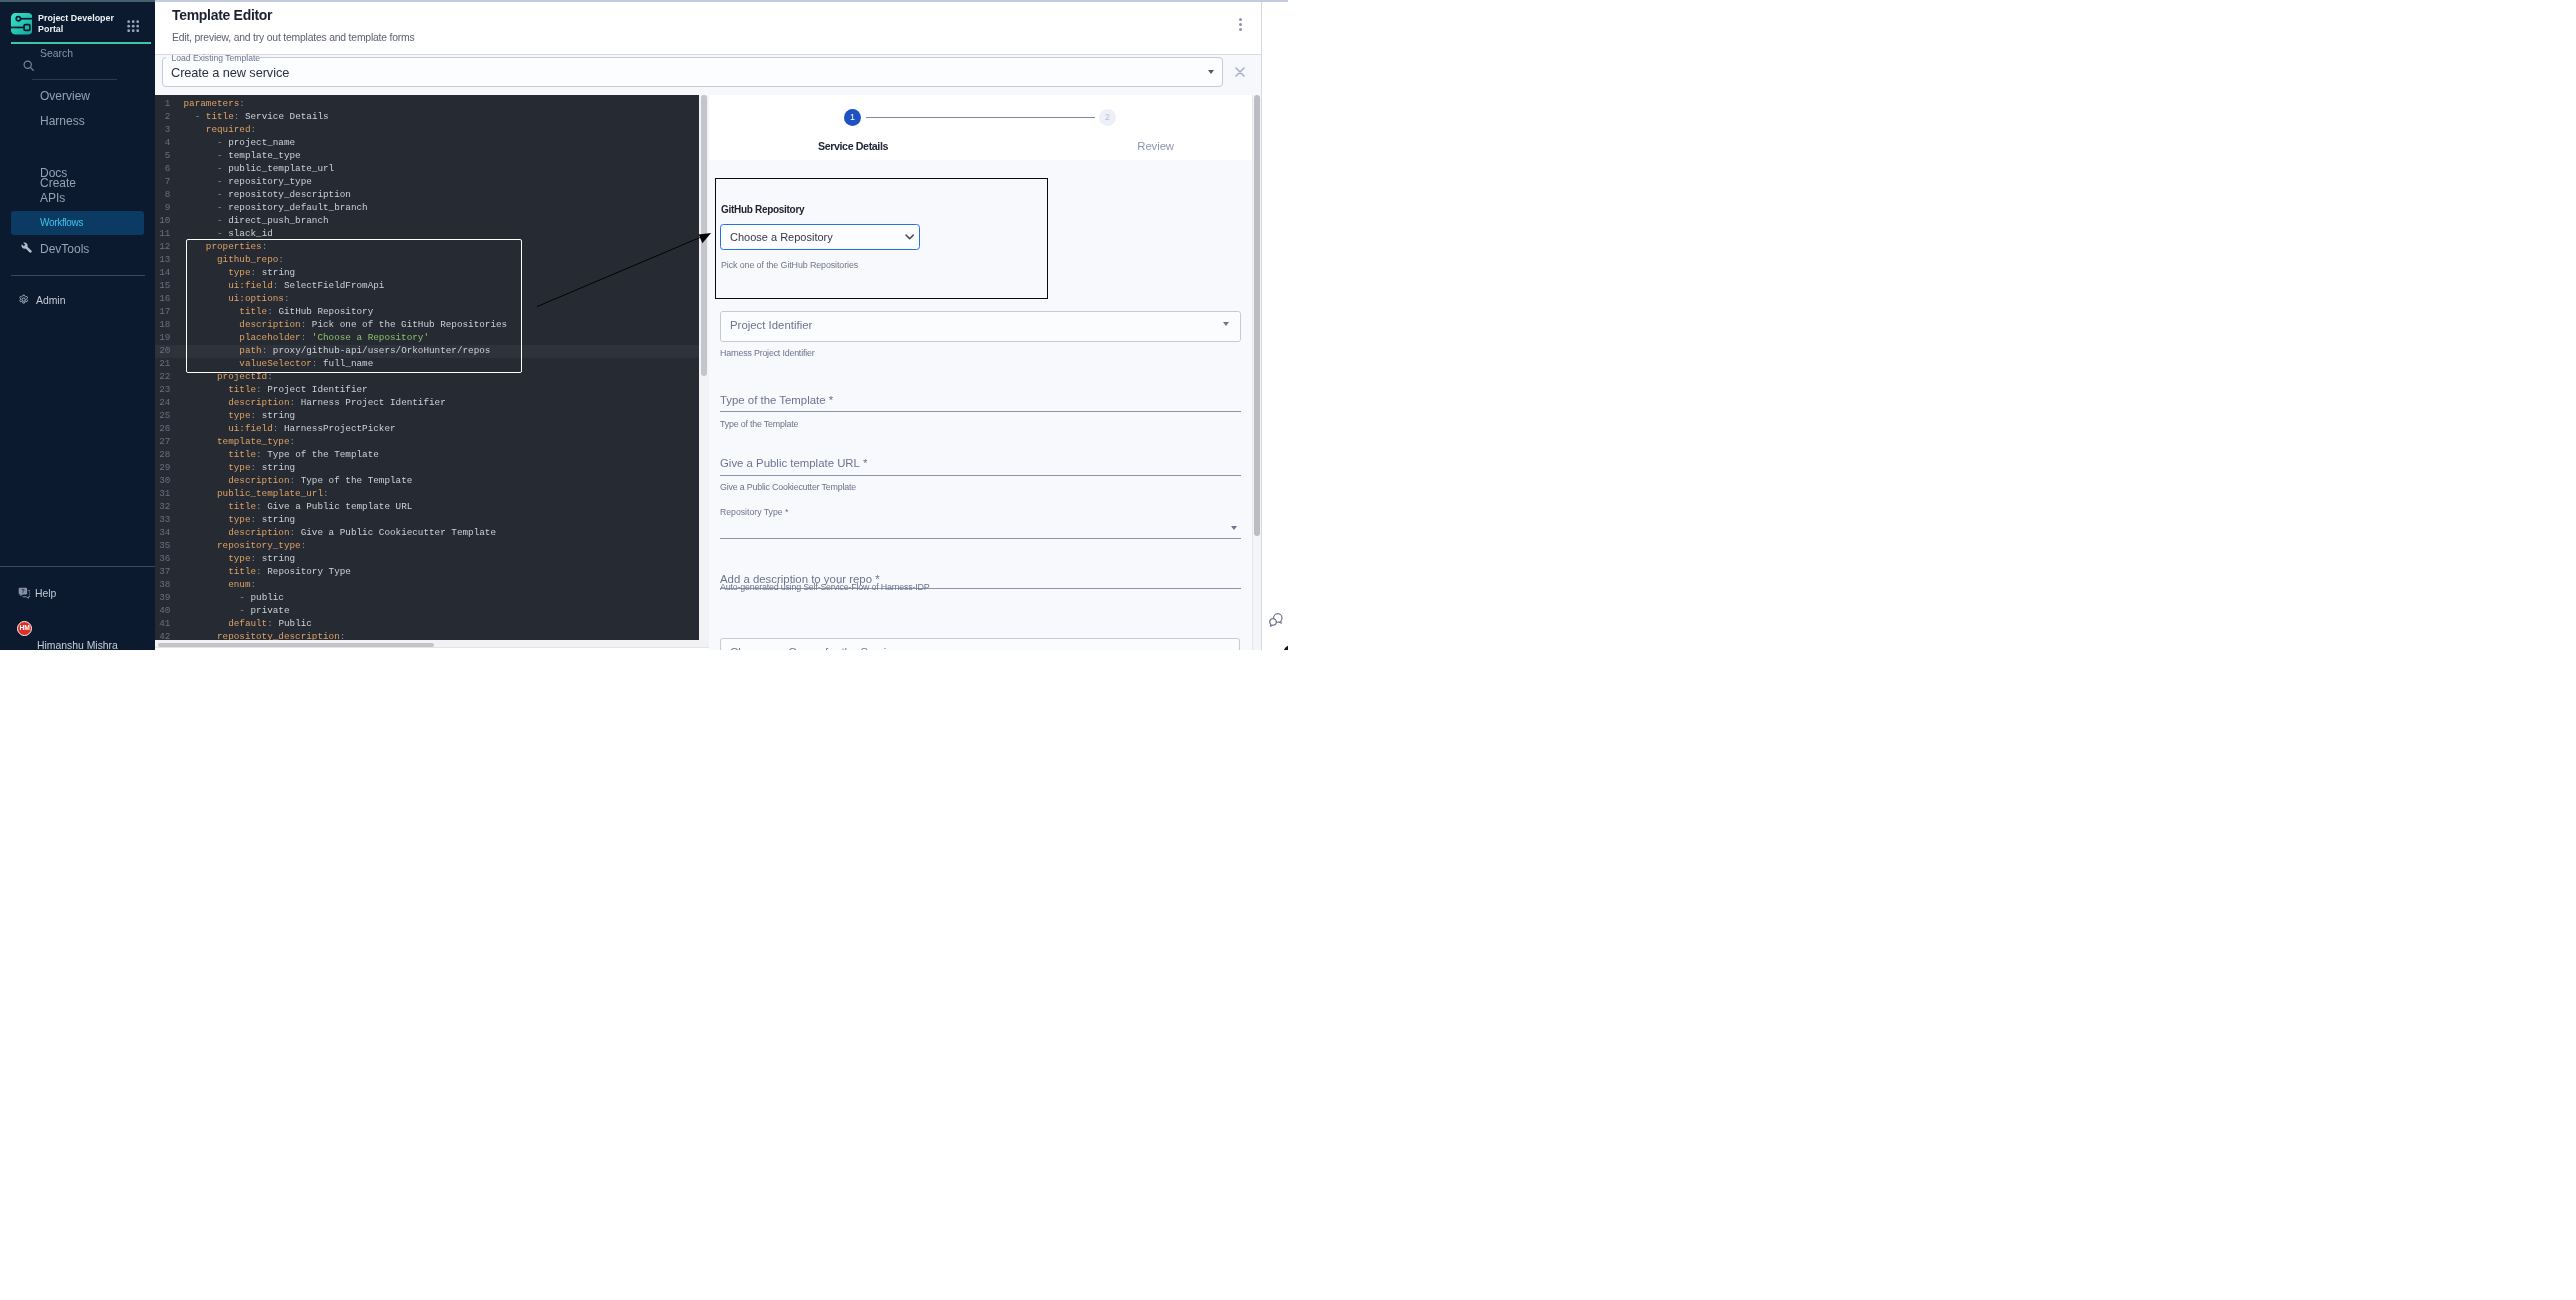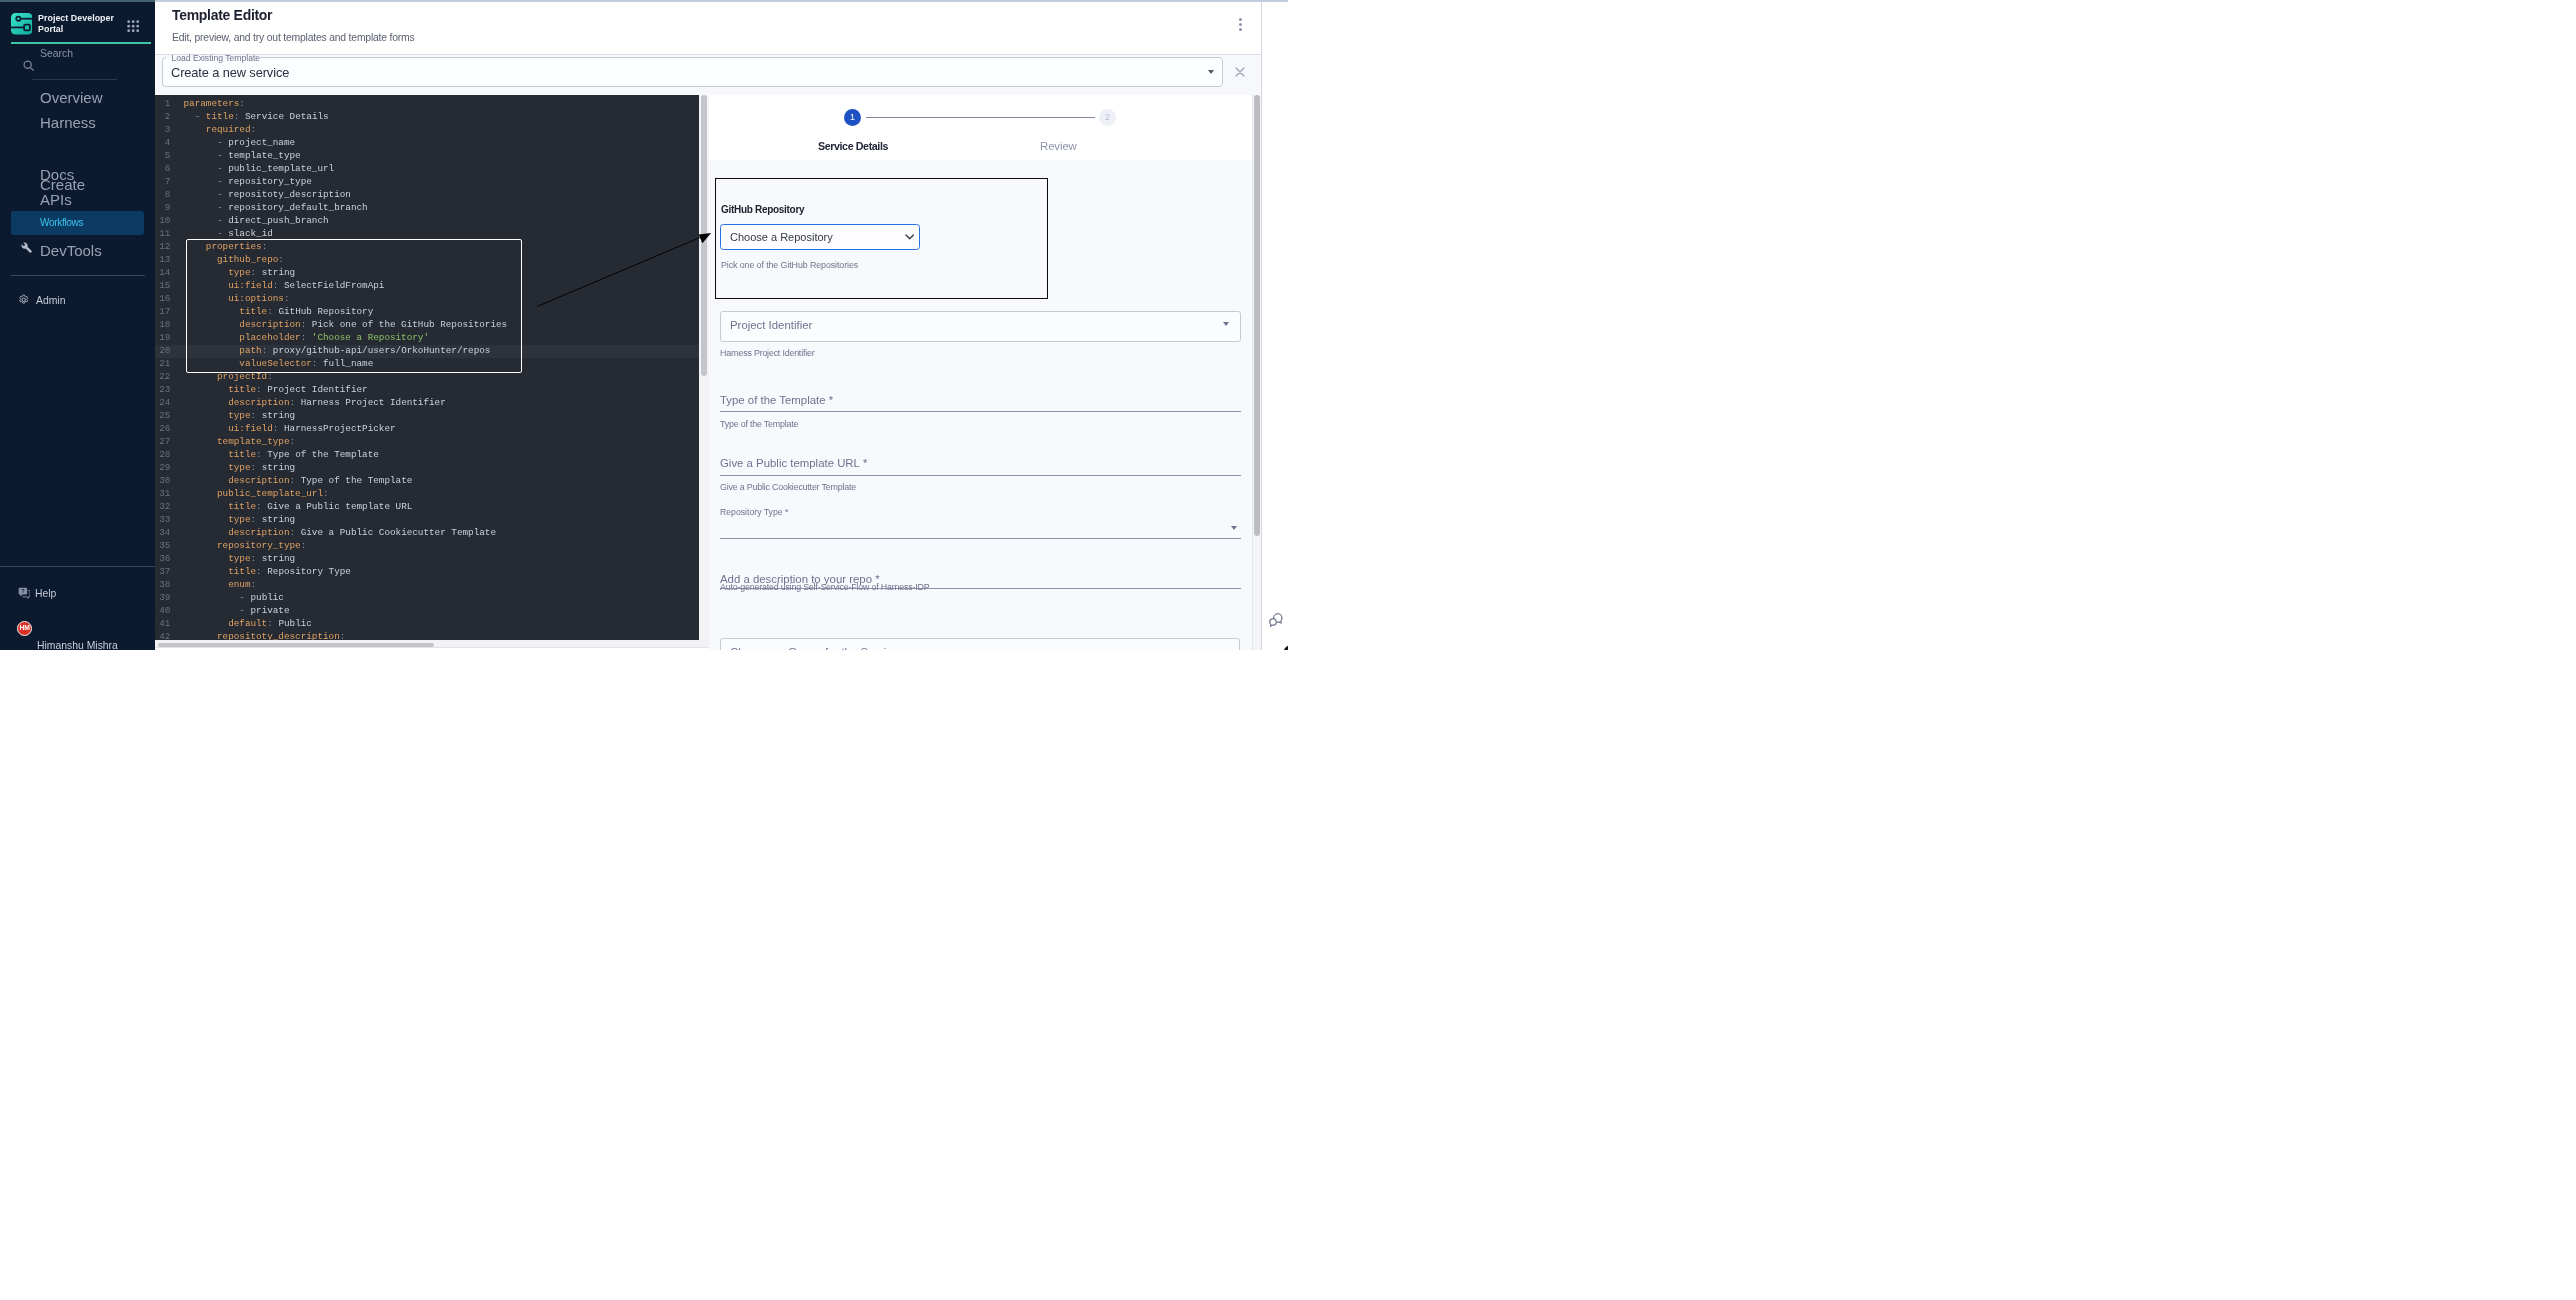--- a/index.html
+++ b/index.html
@@ -12,21 +12,21 @@
   #topline-main { left:155px; top:0; width:1133px; height:2px; background:#c2ccdc; z-index:60; }
 
   
   #sidebar { left:0; top:0; width:155px; height:650px; background:#0b1a2e; }
   #logo { left:10.7px; top:13.4px; width:21.5px; height:21.5px; }
   #brand { left:38px; top:13px; width:85px; color:#eef1f6; font-size:8.9px; font-weight:700; line-height:11px; letter-spacing:0.03px; }
   #gridicon { left:127px; top:19.5px; }
   #tealline { left:10.7px; top:42px; width:140px; height:1.5px; background:#3dc6a5; }
   #searchtext { left:40px; top:48px; font-size:10.4px; color:#8a93a8; }
   #searchline { left:32px; top:79px; width:85px; height:0.7px; background:#2c3950; }
-  .nav { left:0; width:155px; height:16px; font-size:15px; color:#98a0b3; }
+  .nav { left:0; width:155px; height:16px; font-size:12px; color:#98a0b3; }
   .nav span { position:absolute; left:40px; top:0; }
   #pill { left:11.3px; top:211px; width:133px; height:23.5px; background:#0b3a62; border-radius:2.7px; }
   #wf { left:40px; top:217px; font-size:10px; color:#3cc3ee; letter-spacing:-0.3px; }
   #sdiv1 { left:10.7px; top:275px; width:134px; height:0.7px; background:#3d4759; }
   #sdiv2 { left:0px; top:566px; width:155px; height:0.7px; background:#3d4759; }
   #admintext { left:36px; top:295px; font-size:10.4px; color:#c5cad8; }
   #helptext { left:35px; top:588px; font-size:10.4px; color:#c5cad8; }
   #avatar { left:17px; top:621px; width:15.4px; height:15.4px; border-radius:50%; background:#da3025; border:1.2px solid #f2f4f7; color:#fff; font-size:6.7px; font-weight:700; text-align:center; line-height:12.8px; }
   #uname { left:37px; top:623px; font-size:10.4px; color:#c9cedb;margin-top:17px; }
 
@@ -67,21 +67,21 @@
 
   
   #ftop { left:709px; top:95px; width:544px; height:65px; background:#ffffff; }
   #fbody { left:709px; top:160px; width:544px; height:491px; background:#f8f9fc; }
 
   
   #step1 { left:844px; top:109px; width:17px; height:17px; border-radius:50%; background:#1e51c4; color:#fff; font-size:9px; text-align:center; line-height:17px; }
   #stepline { left:866px; top:117px; width:229px; height:0.7px; background:#82869c; }
   #step2 { left:1099px; top:109px; width:17px; height:17px; border-radius:50%; background:#eef0f8; color:#b9bdd4; font-size:9px; text-align:center; line-height:17px; }
   #steplab1 { left:786px; top:140px; width:134px; text-align:center; font-size:10.7px; font-weight:700; color:#232739; letter-spacing:-0.4px; }
-  #steplab2 { left:1040px; top:140px; width:134px; text-align:left; font-size:11.4px; color:#8e94ad; letter-spacing:-0.1px; }
+  #steplab2 { left:1040px; top:140px; width:134px; text-align:right; font-size:11.4px; color:#8e94ad; letter-spacing:-0.1px; }
 
   
   #blackbox { left:715px; top:178px; width:333px; height:121px; border:1.6px solid #0a0a0f; z-index:6; }
   #ghlabel { left:721px; top:204px; font-size:10px; font-weight:700; color:#21242f; letter-spacing:-0.3px; }
   #ghselect { left:720px; top:224px; width:200px; height:26px; background:#fdfdff; border:1.1px solid #2472e8; border-radius:3.4px; }
   #ghseltext { left:730px; top:231px; font-size:11px; color:#343945; }
   #ghchevron { left:905px; top:234px; }
   #ghhelp { left:721px; top:260px; font-size:8.9px; color:#707589; letter-spacing:-0.1px; }
 
   

